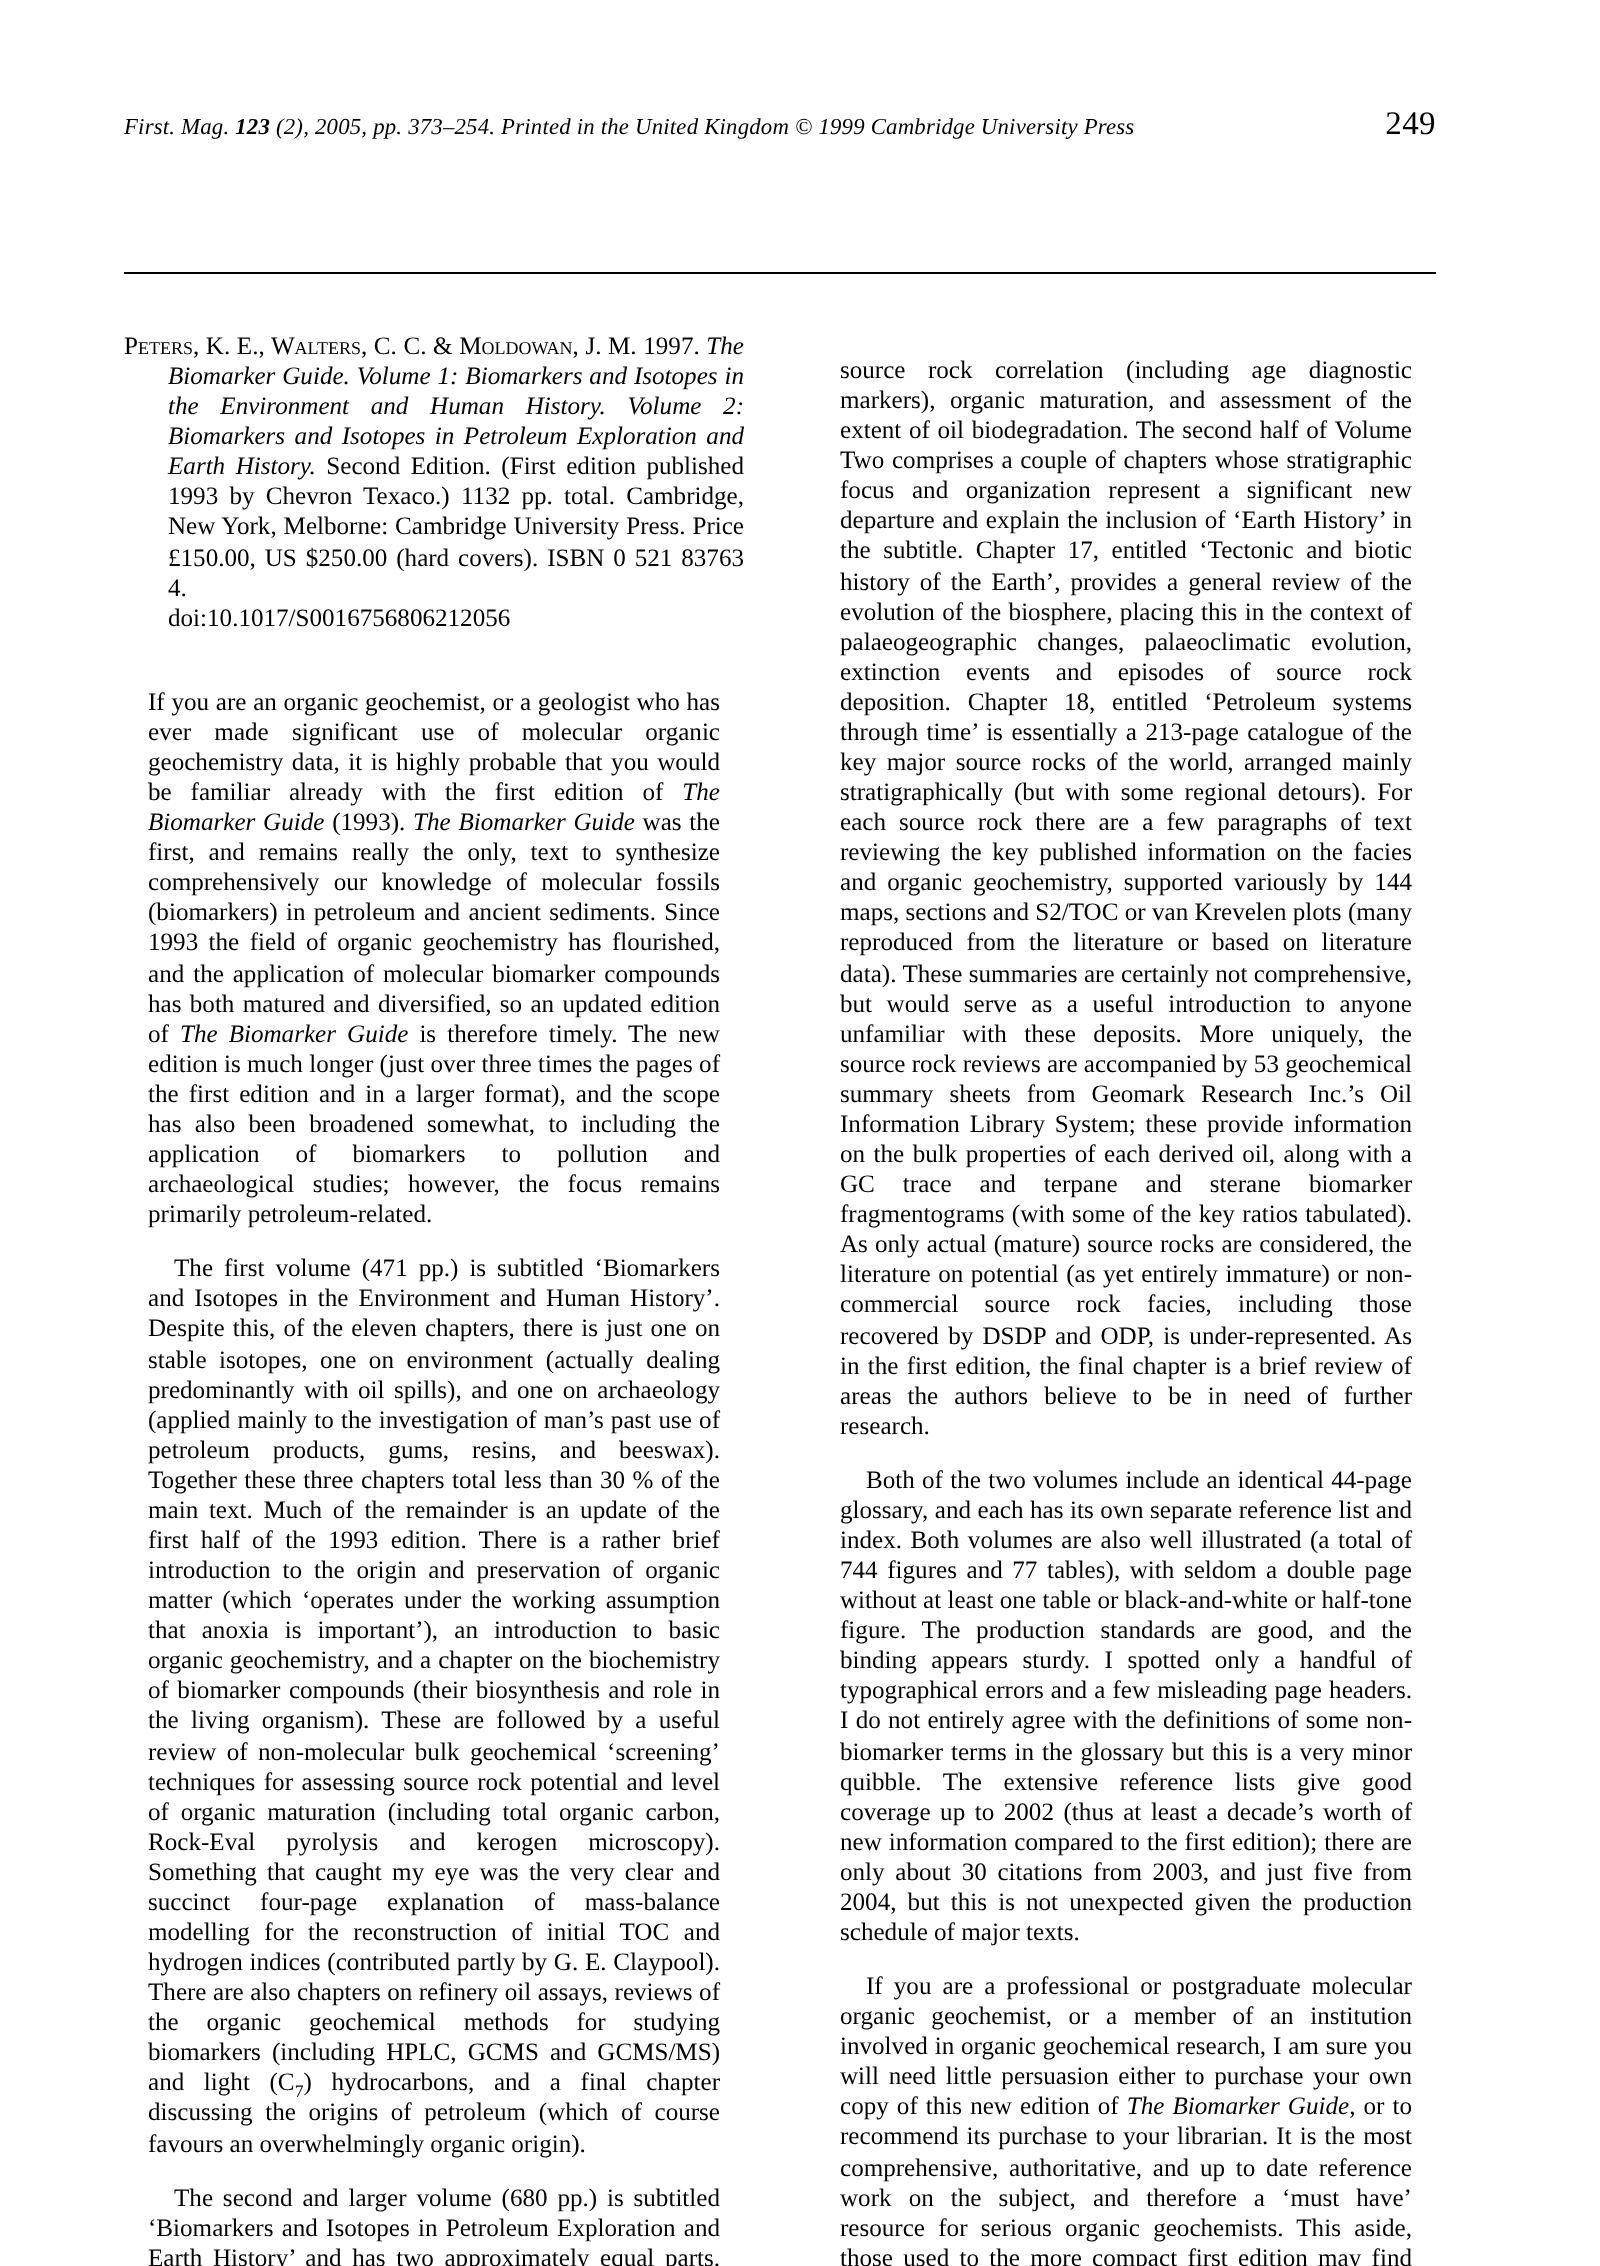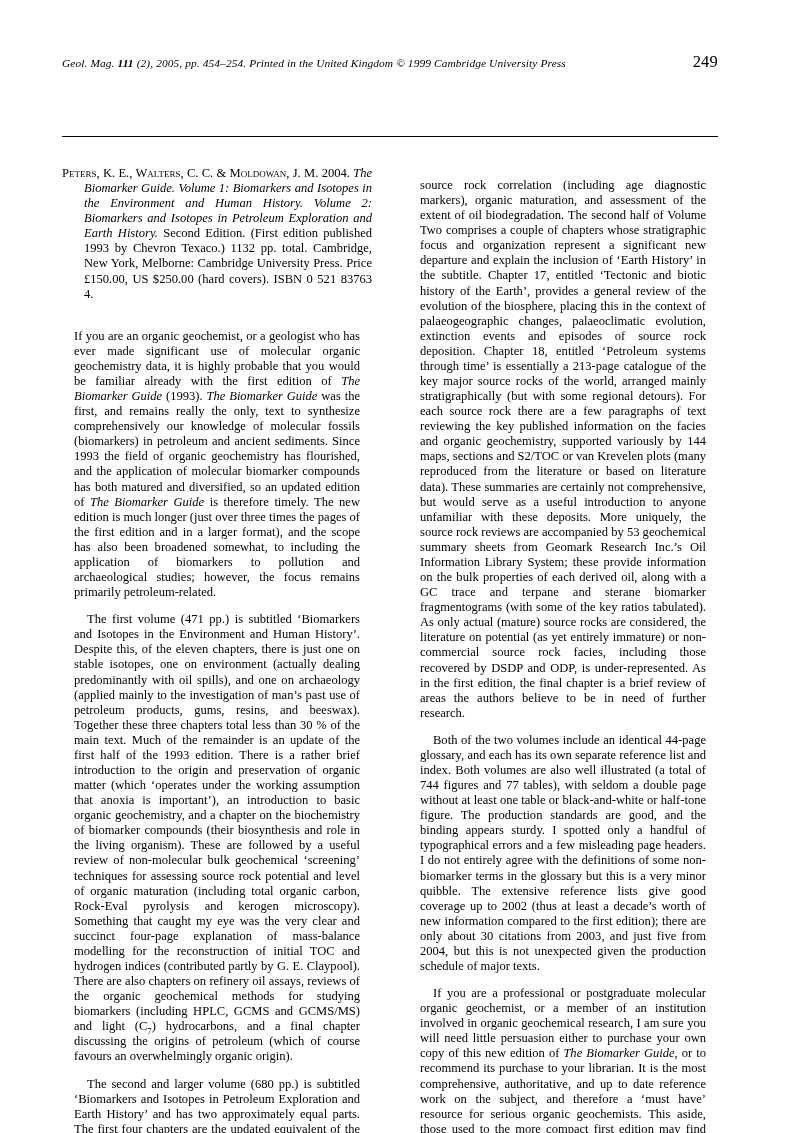--- a/index.html
+++ b/index.html
@@ -128,43 +128,44 @@
     line-height: 0;
   }
 </style>
 </head>
 <body>
 
 <div class="page">
 
   <div class="running-head">
     <div class="running-head-left">
-      <span>Geol. Mag.</span>
-      <b>111</b>
+      <span>First. Mag.</span>
+      <b>123</b>
       <span>(2)</span><span>,</span>
       <span>2005</span><span>,</span>
-      <span>pp. 454–254.</span>
+      <span>pp. 373–254.</span>
       <span>Printed in the United Kingdom © 1999 Cambridge University Press</span>
     </div>
     <div class="folio">249</div>
   </div>
 
 
   <div class="rule"></div>
 
   <div class="columns">
 
     <div class="col">
 
       <div class="citation">
         <span class="smallcaps">Peters, K. E., Walters, C. C. &amp; Moldowan, J. M.</span>
-        <span>2004.</span>
+        <span>1997.</span>
         <span class="ital">The Biomarker Guide. Volume 1: Biomarkers and Isotopes in the Environment and Human History.</span>
         <span class="ital">Volume 2: Biomarkers and Isotopes in Petroleum Exploration and Earth History.</span>
         <span>Second Edition. (First edition published 1993 by Chevron Texaco.) 1132 pp. total. Cambridge, New York, Melborne: Cambridge University Press. Price £150.00, US $250.00 (hard covers). ISBN 0 521 83763 4.</span>
+        <span class="doi">doi:10.1017/S0016756806212056</span>
       </div>
 
       <div class="gap"></div>
 
       <div>
           <p class="noindent"><span>If you are an organic geochemist, or a geologist who has ever made significant use of molecular organic geochemistry data, it is highly probable that you would be familiar already with the first edition of </span><em>The Biomarker Guide</em><span> (1993). </span><em>The Biomarker Guide</em><span> was the first, and remains really the only, text to synthesize comprehensively our knowledge of molecular fossils (biomarkers) in petroleum and ancient sediments. Since 1993 the field of organic geochemistry has flourished, and the application of molecular biomarker compounds has both matured and diversified, so an updated edition of </span><em>The Biomarker Guide</em><span> is therefore timely. The new edition is much longer (just over three times the pages of the first edition and in a larger format), and the scope has also been broadened somewhat, to including the application of biomarkers to pollution and archaeological studies; however, the focus remains primarily petroleum-related.</span></p>
           <p class="indent"><span>The first volume (471 pp.) is subtitled ‘Biomarkers and Isotopes in the Environment and Human History’. Despite this, of the eleven chapters, there is just one on stable isotopes, one on environment (actually dealing predominantly with oil spills), and one on archaeology (applied mainly to the investigation of man’s past use of petroleum products, gums, resins, and beeswax). Together these three chapters total less than 30 % of the main text. Much of the remainder is an update of the first half of the 1993 edition. There is a rather brief introduction to the origin and preservation of organic matter (which ‘operates under the working assumption that anoxia is important’), an introduction to basic organic geochemistry, and a chapter on the biochemistry of biomarker compounds (their biosynthesis and role in the living organism). These are followed by a useful review of non-molecular bulk geochemical ‘screening’ techniques for assessing source rock potential and level of organic maturation (including total organic carbon, Rock-Eval pyrolysis and kerogen microscopy). Something that caught my eye was the very clear and succinct four-page explanation of mass-balance modelling for the reconstruction of initial TOC and hydrogen indices (contributed partly by G. E. Claypool). There are also chapters on refinery oil assays, reviews of the organic geochemical methods for studying biomarkers (including HPLC, GCMS and GCMS/MS) and light (C</span><sub>7</sub><span>) hydrocarbons, and a final chapter discussing the origins of petroleum (which of course favours an overwhelmingly organic origin).</span></p>
           <p class="indent"><span>The second and larger volume (680 pp.) is subtitled ‘Biomarkers and Isotopes in Petroleum Exploration and Earth History’ and has two approximately equal parts. The first four chapters are the updated equivalent of the second half of the first edition, and focus on the interpretation of biomarker or other compounds applied to oil–oil and oil–</span></p>
         </div>
     </div>

